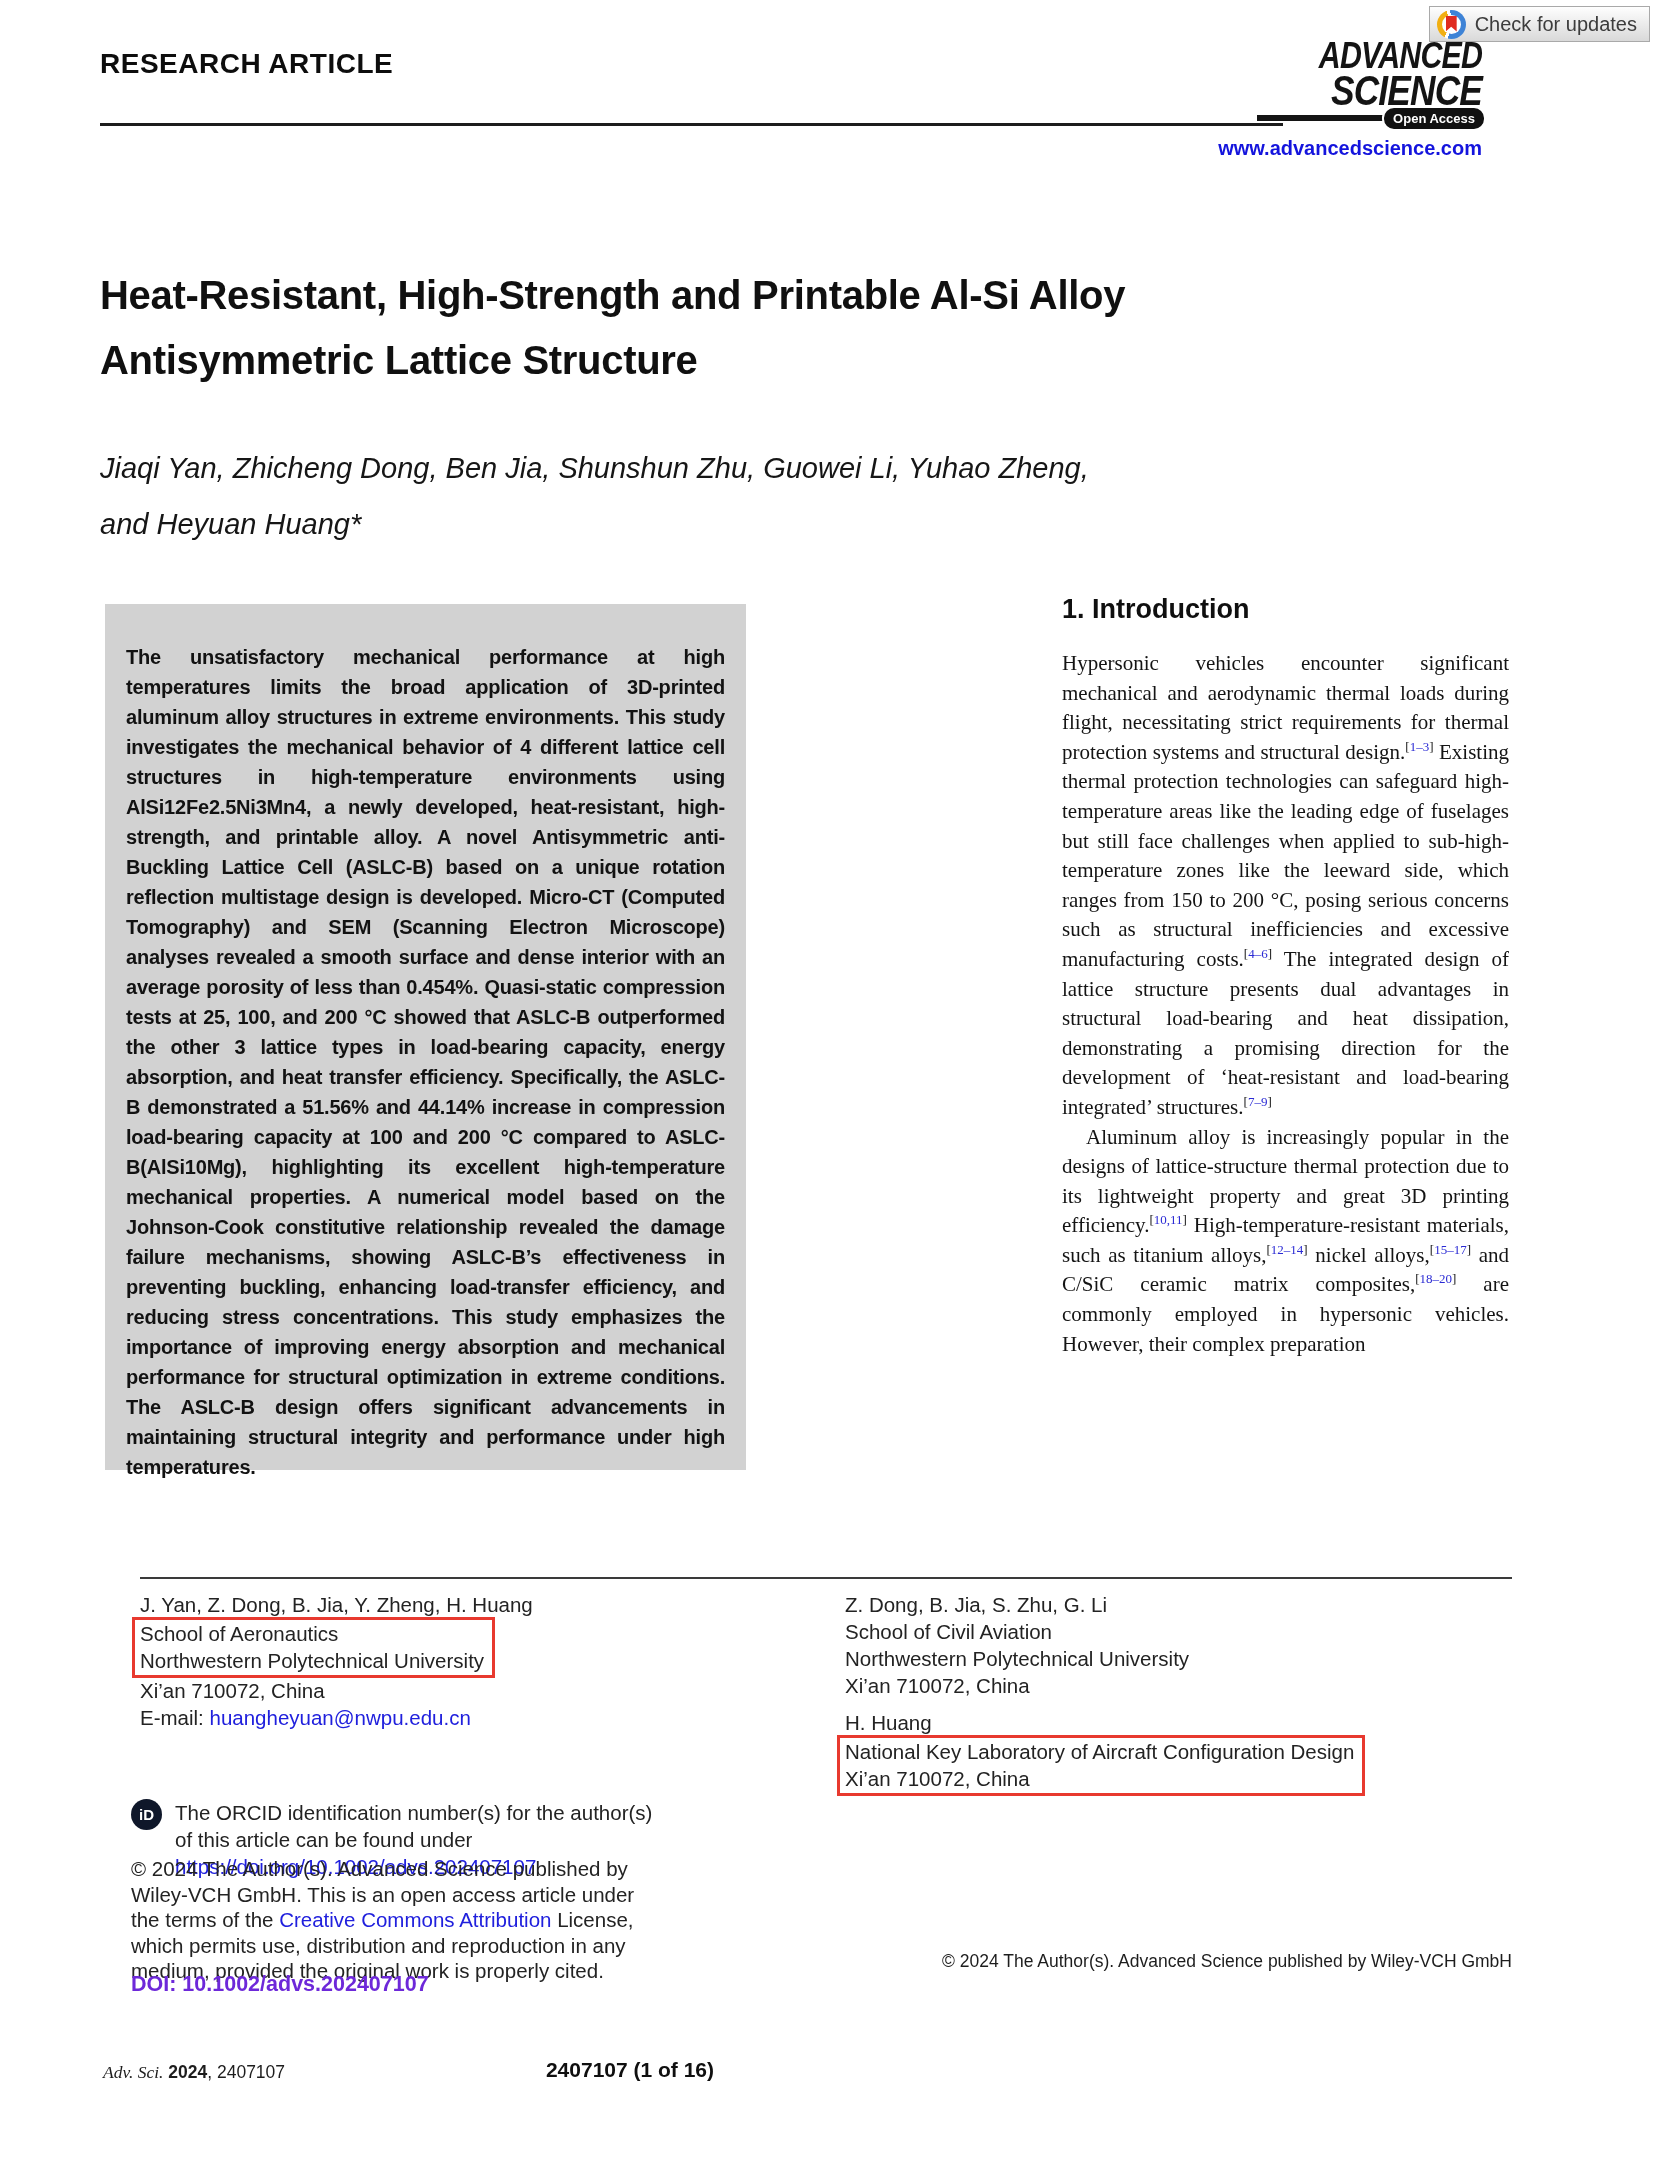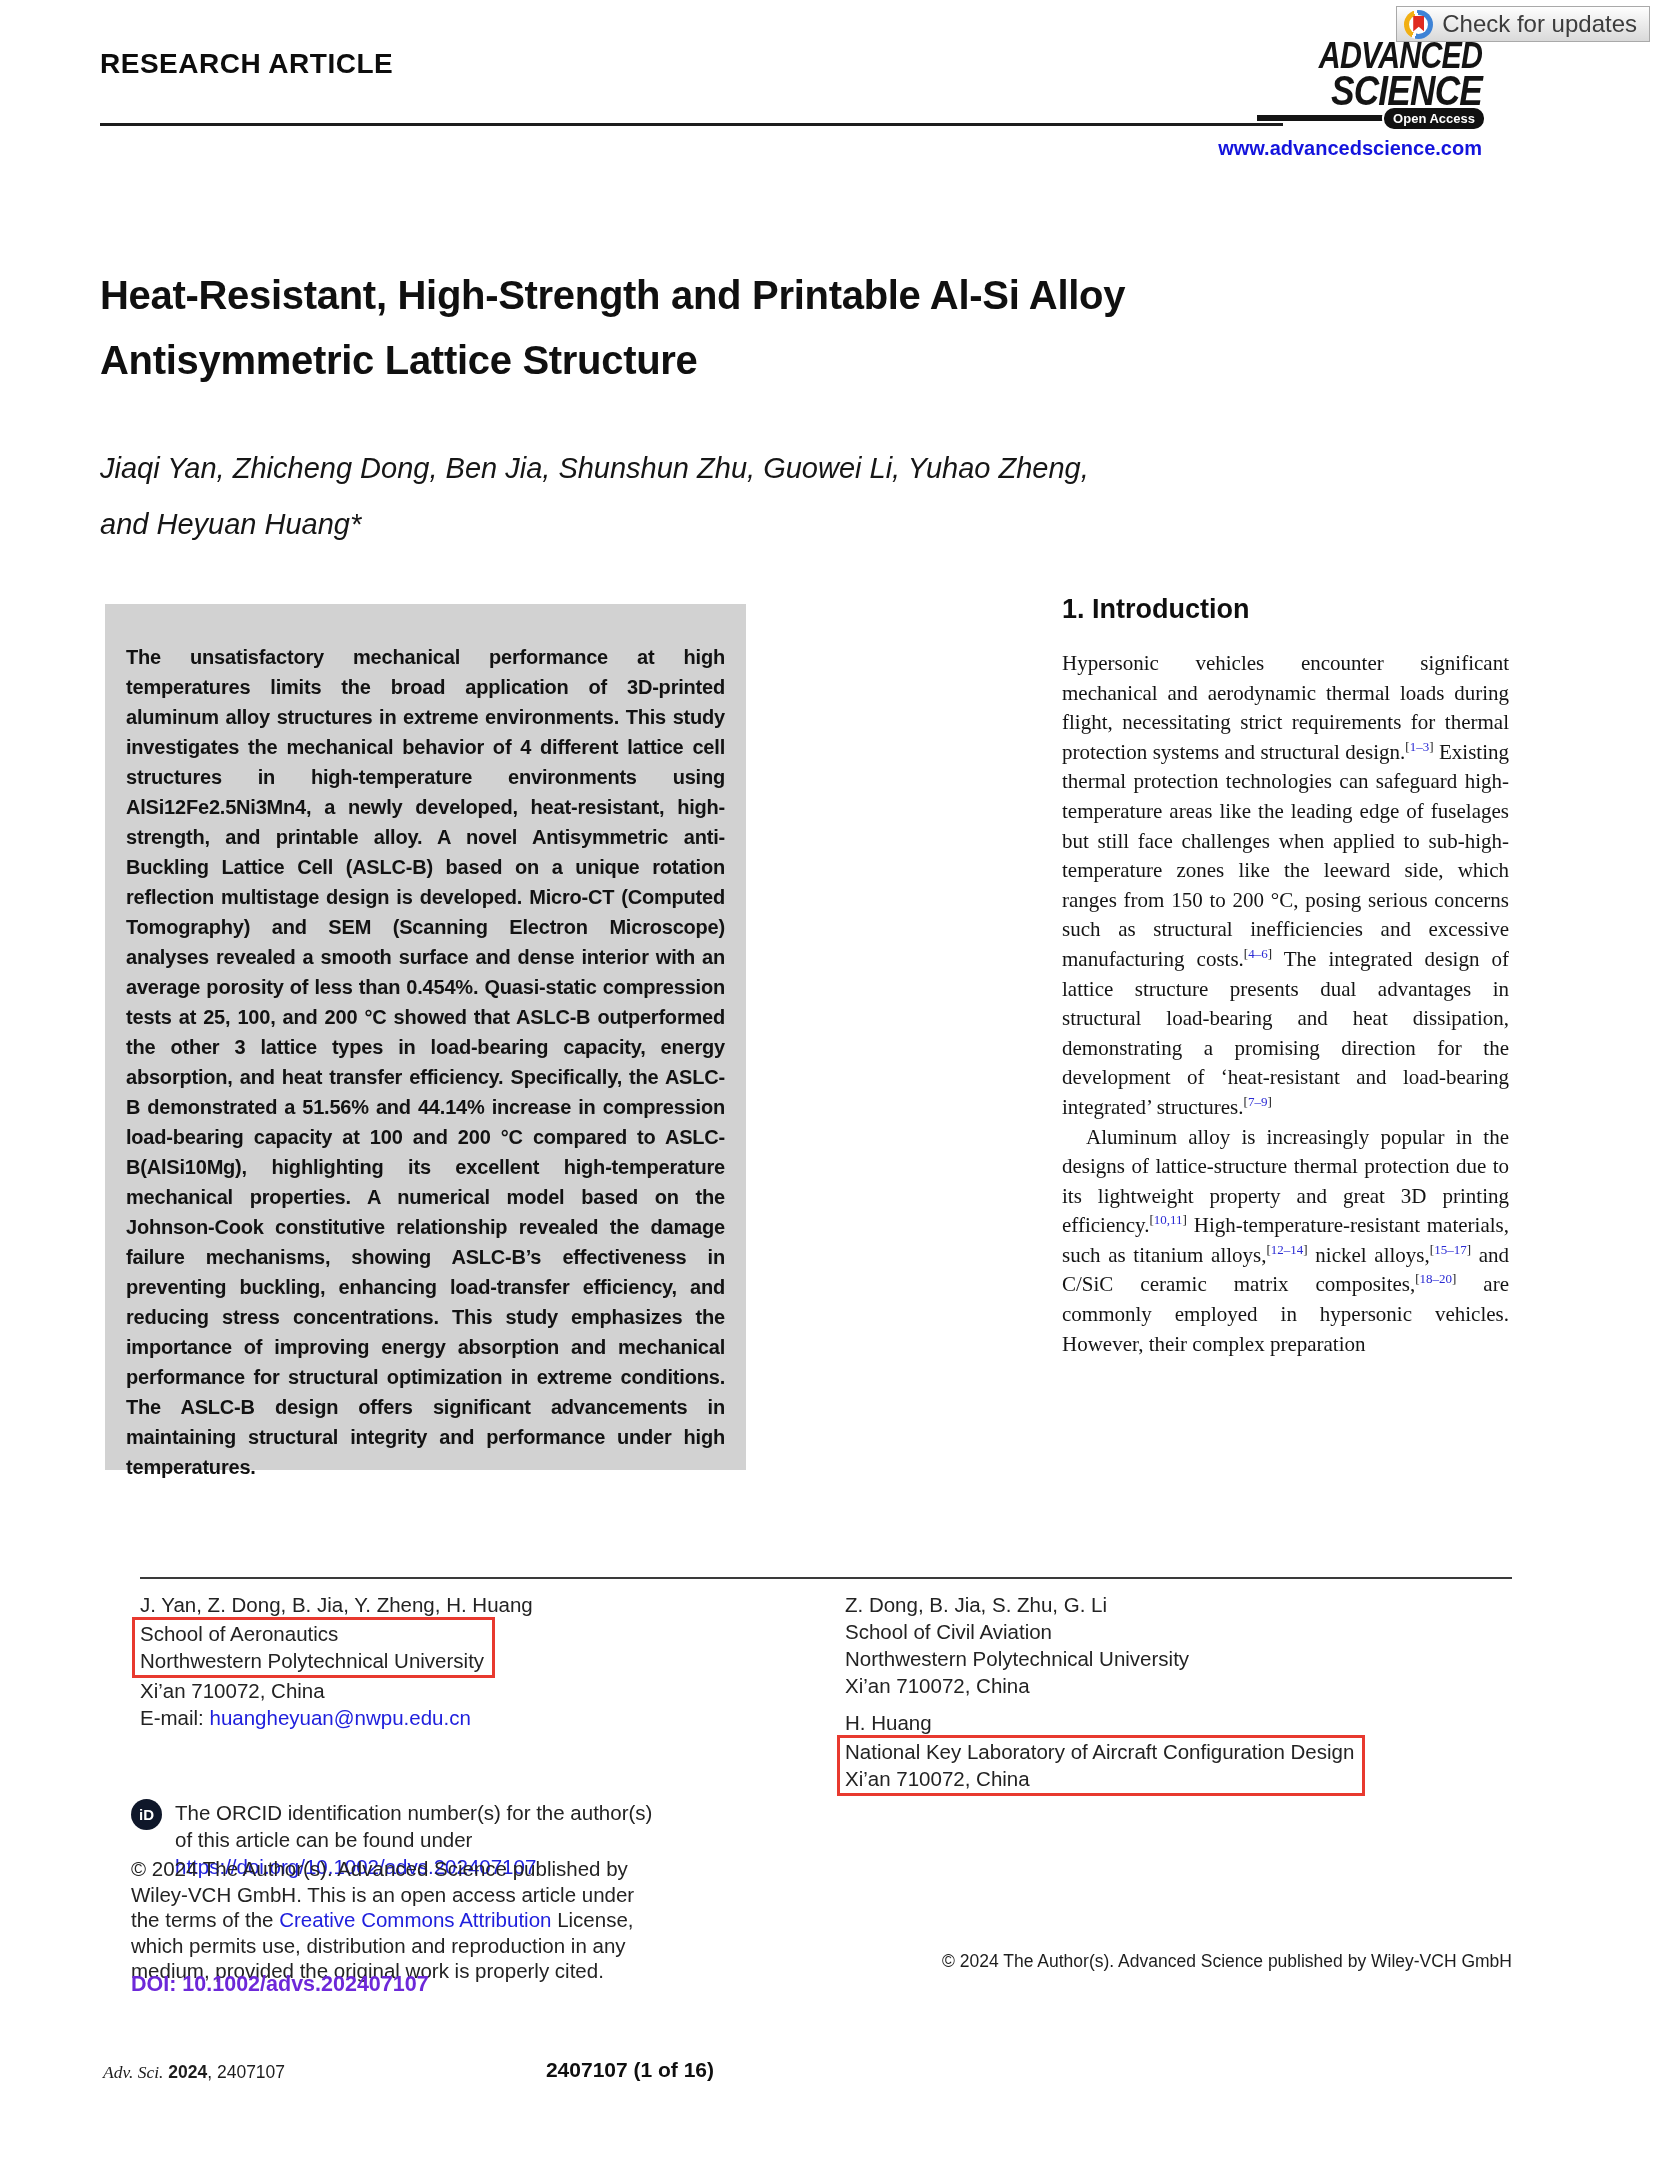--- a/index.html
+++ b/index.html
@@ -12,21 +12,21 @@
     overflow:hidden;
   }
   
   .check-badge{
     position:absolute;top:6px;right:4px;height:36px;
     display:flex;align-items:center;gap:9px;
     padding:0 12px 0 7px;
     background:linear-gradient(#fefefe,#d9d9d9);
     border:1px solid #a9a9a9;
     box-sizing:border-box;
-    font-size:24px;color:#3c3c3c;
+    font-size:20px;color:#3c3c3c;
     cursor:pointer;
   }
   .cm-icon{
     position:relative;width:29px;height:29px;border-radius:50%;
     background:conic-gradient(from 210deg,#f1af13 0 130deg,#ffffff 130deg 145deg,#3e83d6 145deg 345deg,#ffffff 345deg 360deg);
     flex:0 0 auto;
   }
   .cm-icon::before{
     content:"";position:absolute;left:5px;top:5px;width:19px;height:19px;
     border-radius:50%;background:#fff;

